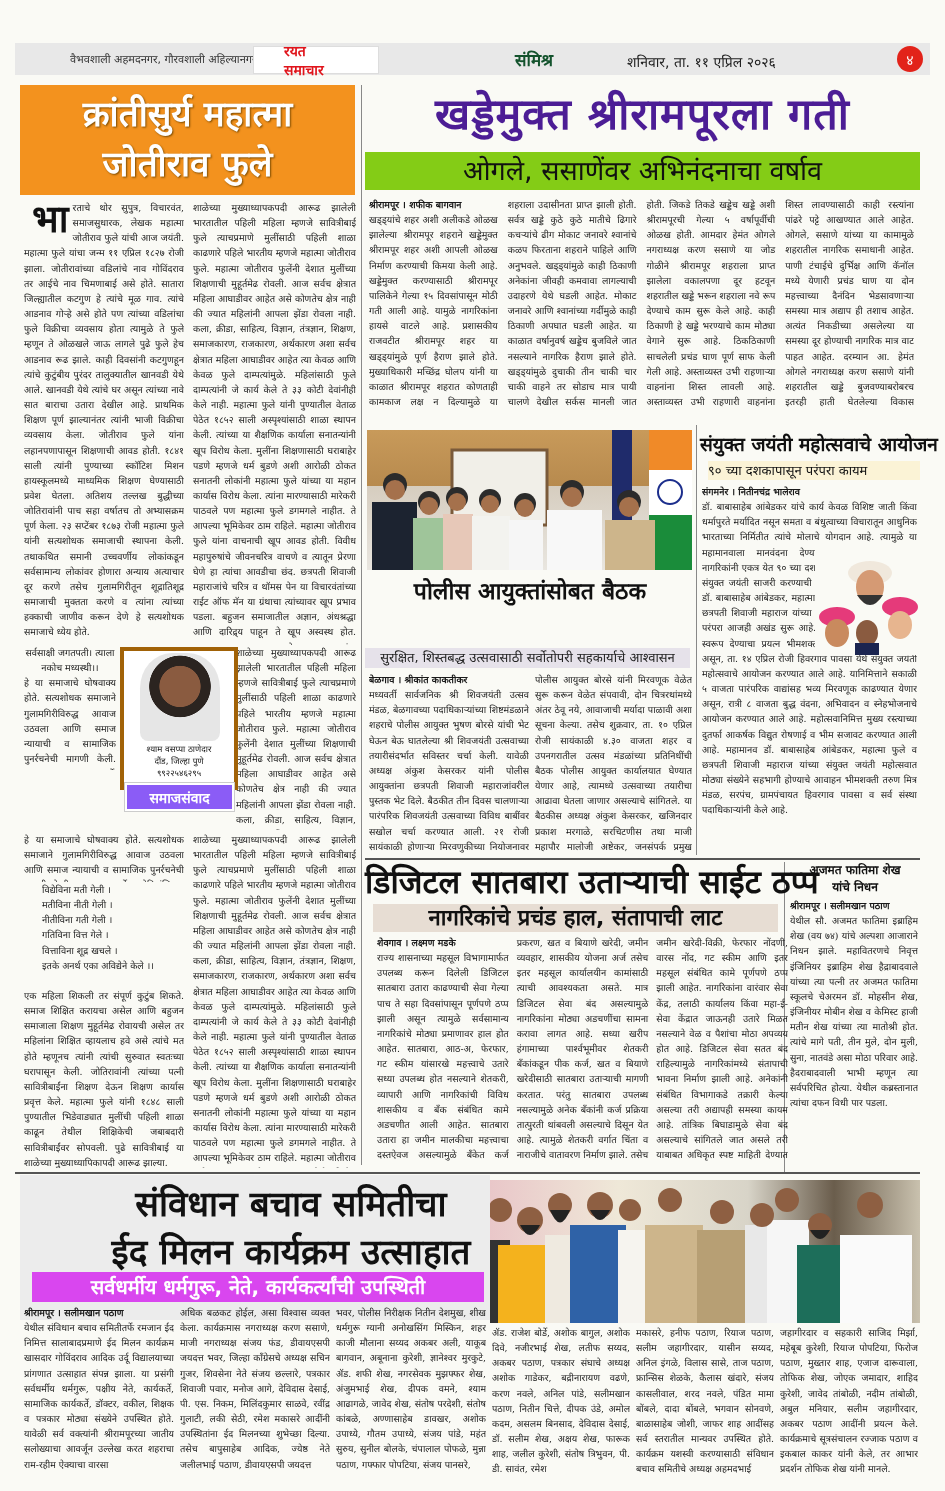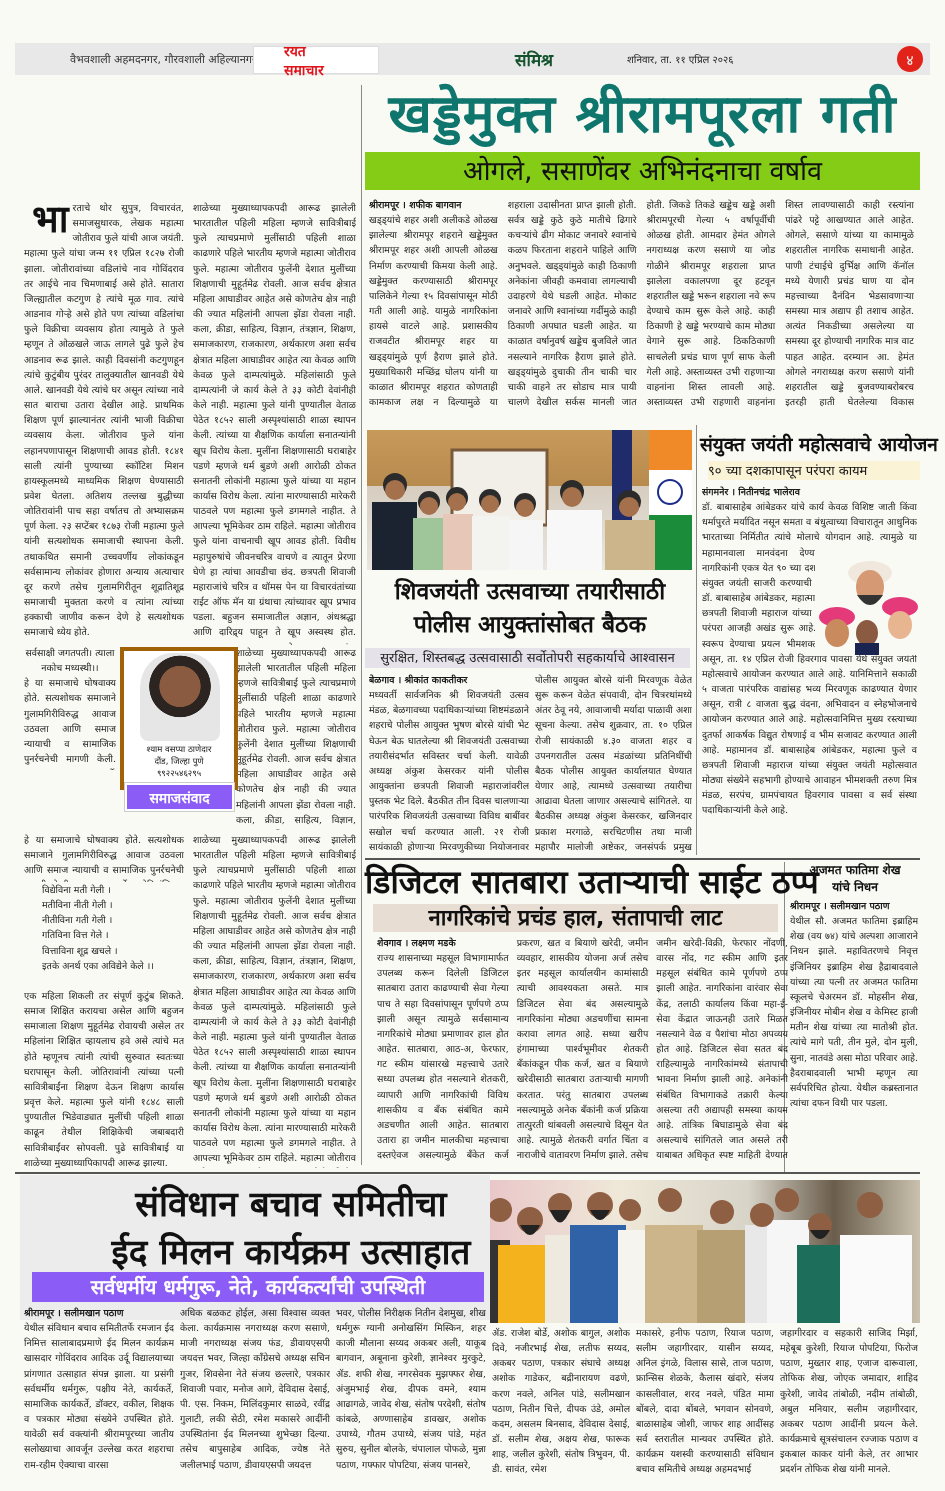--- a/index.html
+++ b/index.html
@@ -3,50 +3,50 @@
 <meta charset="utf-8">
 <style>
   html, body { margin:0; padding:0; }
   body { width:945px; height:1491px; background:#f7f7f2; font-family:"DejaVu Sans", sans-serif; color:#111; overflow:hidden; position:relative; }
   .page { position:absolute; left:0; top:0; width:945px; height:1491px; background:#fafaf5; }
   
   .masthead { position:absolute; left:15px; top:43px; width:915px; height:32px; background:#e8e8e8; display:flex; align-items:center; }
   .mh-tagline { position:absolute; left:55px; top:8px; font-size:11px; color:#333; }
   .mh-brand { position:absolute; left:238px; top:3px; width:64px; height:26px; background:#fff; color:#e0141b; font-weight:bold; font-size:14px; display:flex; align-items:center; justify-content:center; border:1px solid #ddd; padding:0 30px; }
   .mh-section { position:absolute; left:500px; top:5px; font-size:17px; font-weight:bold; color:#14532d; }
-  .mh-date { position:absolute; left:612px; top:9px; font-size:10px; color:#222; }
+  .mh-date { position:absolute; left:612px; top:9px; font-size:14px; color:#222; }
   .mh-page { position:absolute; left:882px; top:3px; width:26px; height:26px; border-radius:50%; background:#e2231a; color:#fff; font-size:14px; display:flex; align-items:center; justify-content:center; }
   .rule { position:absolute; background:#888; }
   
   .phule-head { position:absolute; left:20px; top:85px; width:335px; height:110px; background:#f3921e; color:#fff; font-weight:bold; font-size:35px; text-align:center; line-height:50px; text-shadow:1px 1px 2px #7a4a00; }
   .phule-head div { white-space:nowrap; }
   .col { position:absolute; font-size:9.4px; line-height:15.15px; text-align:justify; color:#1a1a1a; overflow:hidden; font-family:"DejaVu Serif", serif; }
   .dropcap { float:left; font-size:38px; line-height:34px; font-weight:bold; margin:2px 4px 0 8px; color:#111; }
   .author-box { position:absolute; left:120px; top:647px; width:110px; height:135px; background:#fff; border:4px solid #a16207; }
   .author-photo { position:absolute; left:16px; top:2px; width:80px; height:88px; border-radius:40% 40% 10% 10%; background:radial-gradient(circle at 50% 38%, #8a5b40 0 30%, #2b2420 31% 45%, #e6e6e6 46%); }
   .author-name { position:absolute; left:0; top:92px; width:110px; text-align:center; font-size:8.5px; line-height:12px; color:#111; }
   .samaj-badge { position:absolute; left:125px; top:783px; width:105px; height:24px; background:#8b5cf6; color:#fff; font-size:14px; font-weight:bold; display:flex; align-items:center; justify-content:center; border:2px solid #fff; outline:1px solid #ccc; }
   
-  .main-head { position:absolute; left:365px; top:84px; width:555px; height:60px; font-size:53px; font-weight:bold; text-align:center; color:#0f766e; white-space:nowrap; line-height:60px; letter-spacing:1px; }
+  .main-head { position:absolute; left:365px; top:84px; width:555px; height:60px; font-size:43px; font-weight:bold; text-align:center; color:#4c1d95; white-space:nowrap; line-height:60px; letter-spacing:1px; }
   .main-sub { position:absolute; left:365px; top:152px; width:555px; height:38px; background:#84cc16; font-size:27px; text-align:center; line-height:38px; color:#111; white-space:nowrap; }
   .byline { font-weight:bold; }
   .photo { position:absolute; overflow:hidden; }
   .photo-police { left:367px; top:430px; width:325px; height:140px; background:linear-gradient(180deg,#c89a5a 0%,#b78a4e 40%,#d6cdbf 40%, #e9e6e0 100%); }
   .shiv-head { position:absolute; left:365px; top:575px; width:330px; height:70px; font-size:23px; font-weight:bold; text-align:center; line-height:33px; color:#111; white-space:nowrap; }
   .shiv-sub { position:absolute; left:365px; top:648px; width:325px; height:20px; background:#e6e2ea; font-size:13px; text-align:center; line-height:20px; color:#222; white-space:nowrap; }
   .sanyukt-head { position:absolute; left:700px; top:430px; width:220px; height:28px; font-size:19px; font-weight:bold; text-align:center; line-height:28px; white-space:nowrap; }
   .sanyukt-sub { position:absolute; left:708px; top:461px; width:212px; height:19px; background:#fbf3d6; font-size:13px; line-height:19px; white-space:nowrap; }
   .leaders-art { position:absolute; left:815px; top:545px; width:105px; height:110px; }
   .satbara-head { position:absolute; left:365px; top:862px; width:410px; height:40px; font-size:32px; font-weight:bold; text-align:center; line-height:40px; white-space:nowrap; }
   .satbara-sub { position:absolute; left:373px; top:904px; width:405px; height:28px; background:#e7ddd3; font-size:22px; font-weight:bold; text-align:center; line-height:28px; white-space:nowrap; }
   .obit-head { position:absolute; left:790px; top:862px; width:130px; font-size:12px; font-weight:bold; text-align:center; line-height:17px; }
   
   .bottom-bg { position:absolute; left:20px; top:1175px; width:470px; height:145px; background:#ececec; }
   .eid-head { position:absolute; left:20px; top:1180px; width:470px; height:100px; font-size:35px; font-weight:bold; text-align:center; line-height:48px; white-space:nowrap;padding-left:36px; }
-  .eid-sub { position:absolute; left:32px; top:1272px; width:452px; height:30px; background:#8b5cf6; color:#fff; font-size:20px; font-weight:bold; text-align:center; line-height:30px; white-space:nowrap; }
+  .eid-sub { position:absolute; left:32px; top:1272px; width:452px; height:30px; background:#d946ef; color:#fff; font-size:20px; font-weight:bold; text-align:center; line-height:30px; white-space:nowrap; }
   .photo-eid { left:490px; top:1180px; width:430px; height:143px; background:linear-gradient(90deg,#e9c7c9 0%,#efe8d8 30%,#d8d4c8 60%,#6a5d4c 80%,#c9c1ae 100%); }
 </style>
 </head>
 <body>
 
 <div class="page">
 
   <div class="masthead">
     <span class="mh-tagline">वैभवशाली अहमदनगर, गौरवशाली अहिल्यानगर</span>
     <span class="mh-brand">रयत समाचार</span>
@@ -54,20 +54,24 @@
     <span class="mh-date">शनिवार, ता. ११ एप्रिल २०२६</span>
     <span class="mh-page">४</span>
   </div>
 
   <div class="rule" style="left:361px;top:85px;width:1px;height:1080px;"></div>
   <div class="rule" style="left:696px;top:425px;width:1px;height:430px;"></div>
   <div class="rule" style="left:784px;top:862px;width:1px;height:310px;"></div>
   <div class="rule" style="left:365px;top:858px;width:555px;height:2px;background:#555;"></div>
   <div class="rule" style="left:15px;top:1172px;width:905px;height:2px;background:#555;"></div>
 
+  <div class="phule-head">
+    <div style="margin-top:4px">क्रांतीसुर्य महात्मा</div>
+    <div>जोतीराव फुले</div>
+  </div>
 
   <div class="col" style="left:24px;top:200px;width:160px;height:445px;">
     <span class="dropcap">भा</span>
     <span>रताचे थोर सुपुत्र, विचारवंत, समाजसुधारक, लेखक महात्मा जोतीराव फुले यांची आज जयंती. महात्मा फुले यांचा जन्म ११ एप्रिल १८२७ रोजी झाला. जोतीरावांच्या वडिलांचे नाव गोविंदराव तर आईचे नाव चिमणाबाई असे होते. सातारा जिल्ह्यातील कटगुण हे त्यांचे मूळ गाव. त्यांचे आडनाव गोऱ्हे असे होते पण त्यांच्या वडिलांचा फुले विक्रीचा व्यवसाय होता त्यामुळे ते फुले म्हणून ते ओळखले जाऊ लागले पुढे फुले हेच आडनाव रूढ झाले. काही दिवसांनी कटगुणहून त्यांचे कुटुंबीय पुरंदर तालुक्यातील खानवडी येथे आले. खानवडी येथे त्यांचे घर असून त्यांच्या नावे सात बाराचा उतारा देखील आहे. प्राथमिक शिक्षण पूर्ण झाल्यानंतर त्यांनी भाजी विक्रीचा व्यवसाय केला. जोतीराव फुले यांना लहानपणापासून शिक्षणाची आवड होती. १८४१ साली त्यांनी पुण्याच्या स्कॉटिश मिशन हायस्कूलमध्ये माध्यमिक शिक्षण घेण्यासाठी प्रवेश घेतला. अतिशय तल्लख बुद्धीच्या जोतिरावांनी पाच सहा वर्षातच तो अभ्यासक्रम पूर्ण केला. २३ सप्टेंबर १८७३ रोजी महात्मा फुले यांनी सत्यशोधक समाजाची स्थापना केली. तथाकथित समानी उच्चवर्णीय लोकांकडून सर्वसामान्य लोकांवर होणारा अन्याय अत्याचार दूर करणे तसेच गुलामगिरीतून शूद्रातिशूद्र समाजाची मुक्तता करणे व त्यांना त्यांच्या हक्काची जाणीव करून देणे हे सत्यशोधक समाजाचे ध्येय होते.</span>
   </div>
   <div class="col" style="left:24px;top:645px;width:92px;height:125px;">
     <div style="text-align:center">सर्वसाक्षी जगतपती। त्याला नकोच मध्यस्थी।।</div>
     <div>हे या समाजाचे घोषवाक्य होते. सत्यशोधक समाजाने गुलामगिरीविरुद्ध आवाज उठवला आणि समाज न्यायाची व सामाजिक पुनर्रचनेची मागणी केली. या समाजातर्फे पुरोहितांशिवाय लग्न लावण्यास सुरुवात केली. मराठीत मंगलाष्टके रचली. समाजातील तळागाळातील लोकांपर्यंत शिक्षण पोहचवणे हे सत्यशोधक समाजाचे महत्वाचे ध्येय होते. महात्मा फुले यांनी एका कवितेत शिक्षणाचे महत्व पटवून देताना म्हटले आहे की,</div>
   </div>
   <div class="col" style="left:24px;top:832px;width:160px;height:140px;">
@@ -142,21 +146,20 @@
       <rect x="46" y="88" width="34" height="52" fill="#9fc59a"></rect>
       <rect x="76" y="84" width="30" height="56" fill="#e7c8b8"></rect>
       <rect x="105" y="86" width="38" height="54" fill="#f3f3ef"></rect>
       <rect x="142" y="90" width="34" height="50" fill="#f6f6f6"></rect>
       <rect x="180" y="80" width="55" height="60" fill="#f8f8f8"></rect>
       <rect x="238" y="90" width="50" height="50" fill="#cdb58b"></rect>
     </svg>
   </div>
 
   <div class="shiv-head">
-    <div>शिवजयंती उत्सवाच्या तयारीसाठी</div>
     <div>पोलीस आयुक्तांसोबत बैठक</div>
   </div>
   <div class="shiv-sub">सुरक्षित, शिस्तबद्ध उत्सवासाठी सर्वोतोपरी सहकार्याचे आश्वासन</div>
   <div class="col" style="left:369px;top:672px;width:160px;height:183px;">
     <span class="byline">बेळगाव । श्रीकांत काकतीकर</span><br>
     <span>मध्यवर्ती सार्वजनिक श्री शिवजयंती उत्सव मंडळ, बेळगावच्या पदाधिकाऱ्यांच्या शिष्टमंडळाने शहराचे पोलीस आयुक्त भुषण बोरसे यांची भेट घेऊन बेऊ घातलेल्या श्री शिवजयंती उत्सवाच्या तयारीसंदर्भात सविस्तर चर्चा केली. यावेळी अध्यक्ष अंकुश केसरकर यांनी पोलीस आयुक्तांना छत्रपती शिवाजी महाराजांवरील पुस्तक भेट दिले. बैठकीत तीन दिवस चालणाऱ्या पारंपरिक शिवजयंती उत्सवाच्या विविध बाबींवर सखोल चर्चा करण्यात आली. २१ रोजी सायंकाळी होणाऱ्या मिरवणुकीच्या नियोजनावर सखोल चर्चा करण्यात आली.</span>
   </div>
   <div class="col" style="left:535px;top:672px;width:157px;height:183px;">
     <span>पोलीस आयुक्त बोरसे यांनी मिरवणूक वेळेत सुरू करून वेळेत संपवावी, दोन चित्ररथांमध्ये अंतर ठेवू नये, आवाजाची मर्यादा पाळावी अशा सूचना केल्या. तसेच शुक्रवार, ता. १० एप्रिल रोजी सायंकाळी ४.३० वाजता शहर व उपनगरातील उत्सव मंडळांच्या प्रतिनिधींची बैठक पोलीस आयुक्त कार्यालयात घेण्यात येणार आहे, त्यामध्ये उत्सवाच्या तयारीचा आढावा घेतला जाणार असल्याचे सांगितले. या बैठकीस अध्यक्ष अंकुश केसरकर, खजिनदार प्रकाश मरगाळे, सरचिटणीस तथा माजी महापौर मालोजी अष्टेकर, जनसंपर्क प्रमुख विकास कलघटगी, कार्याध्यक्ष मदन बामणे व शिवराज पाटील उपस्थित होते.</span>
   </div>

